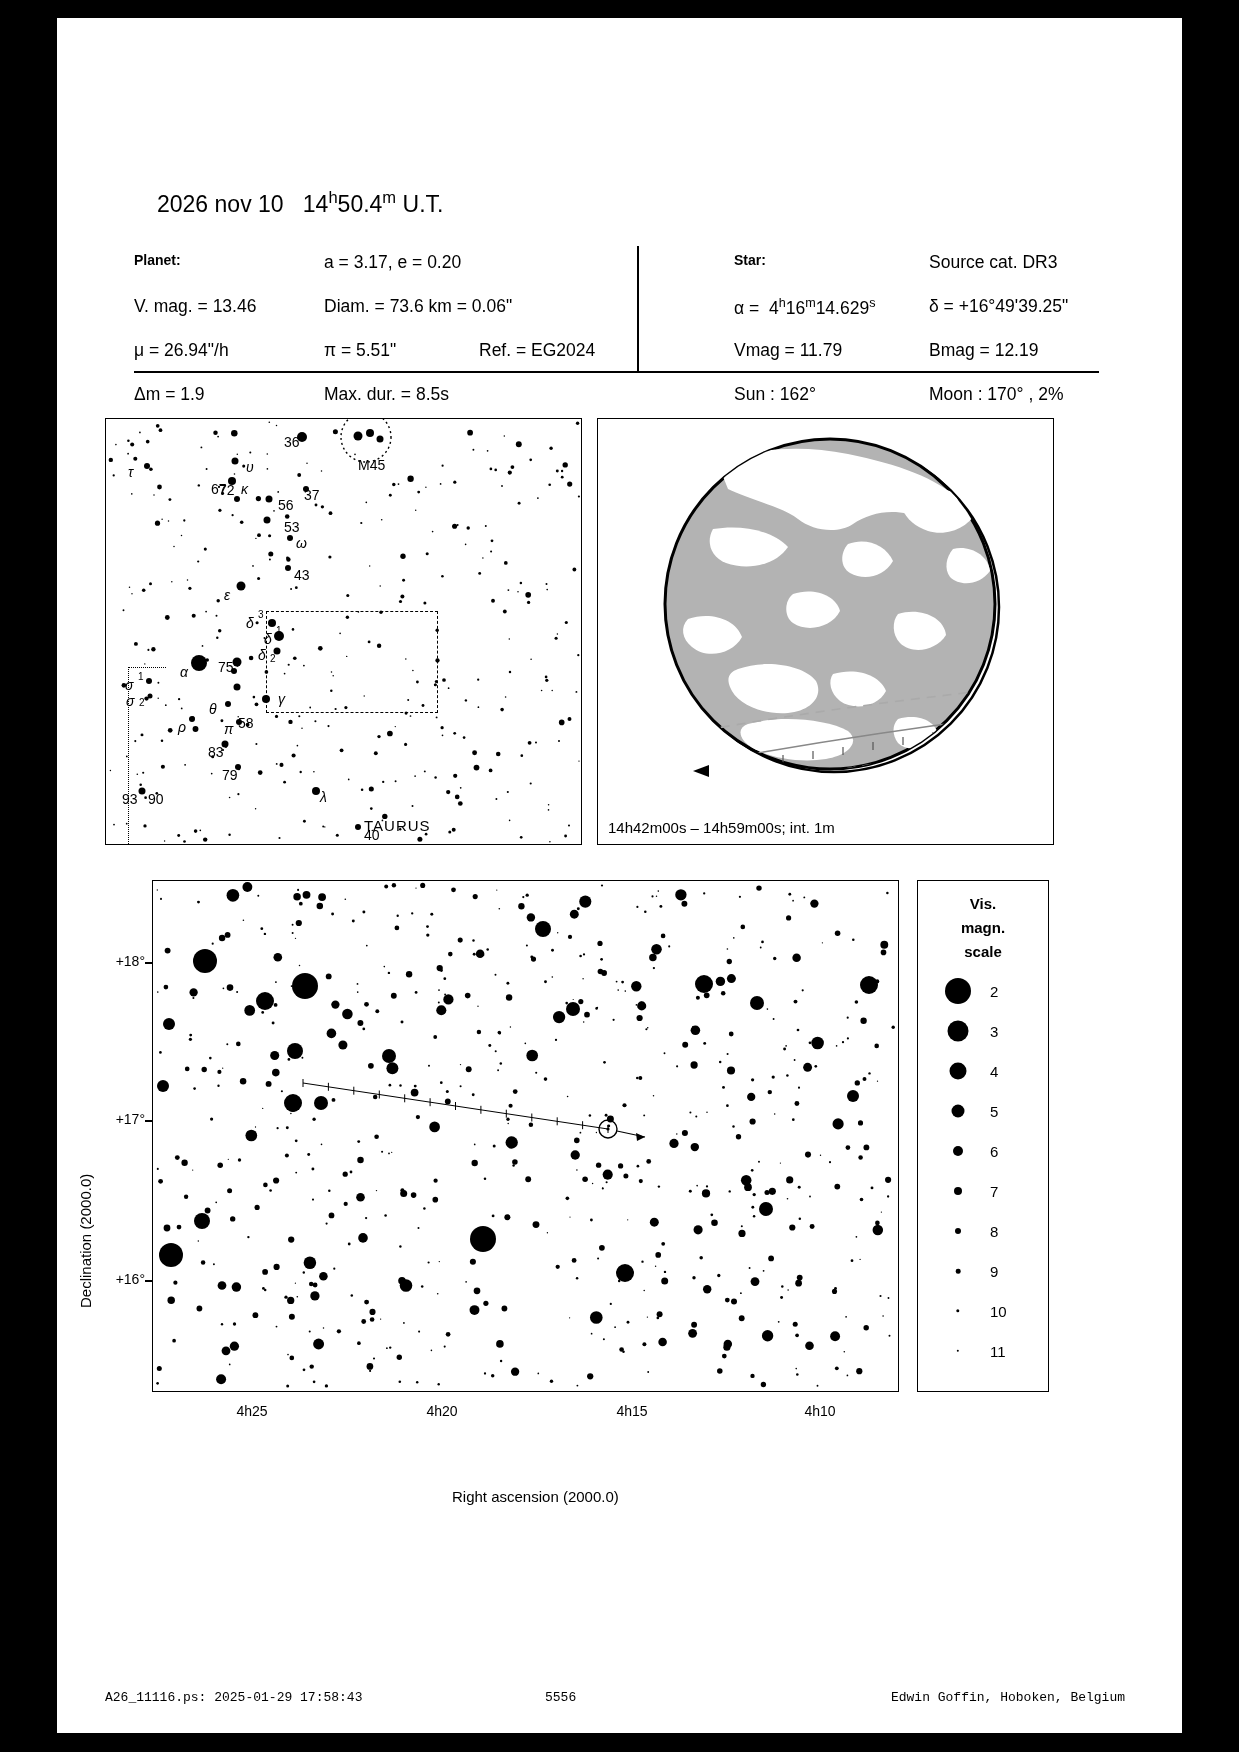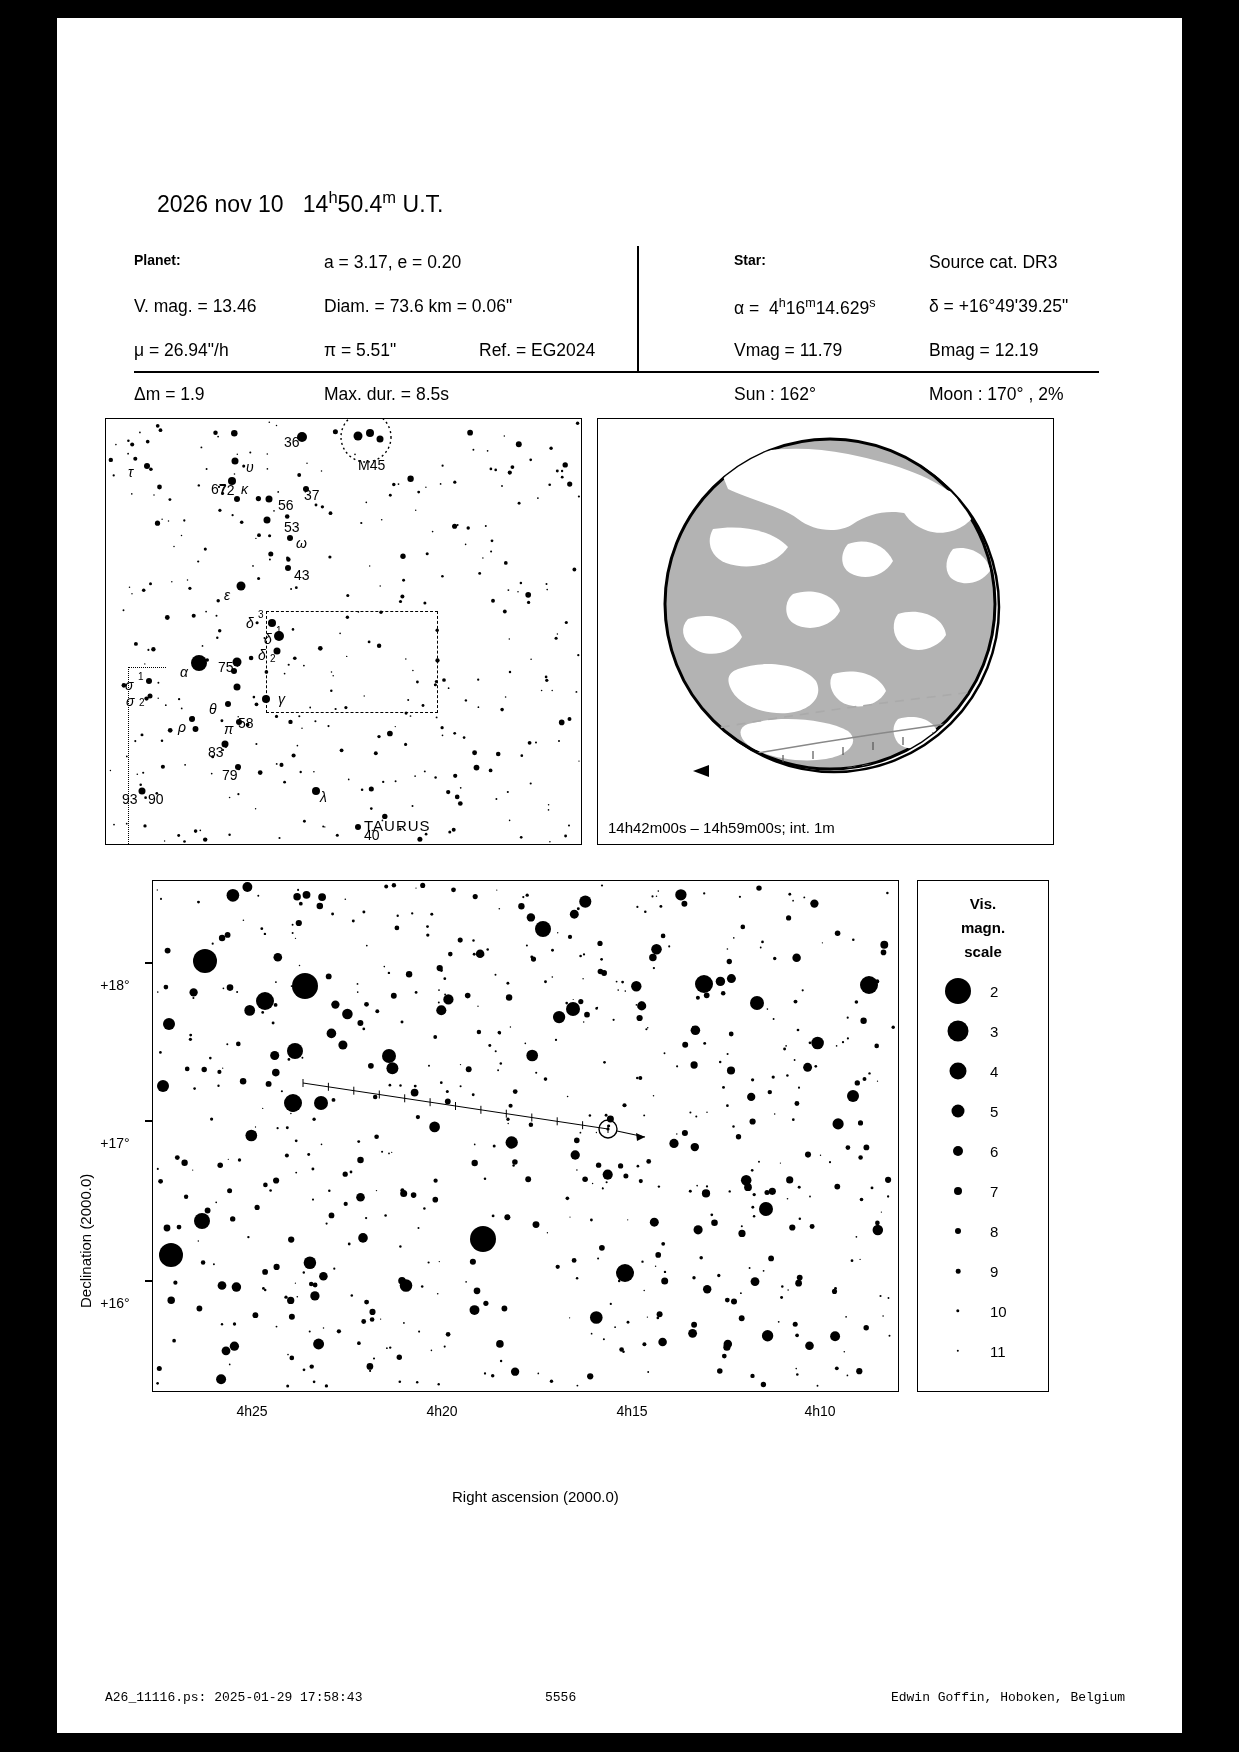--- a/index.html
+++ b/index.html
@@ -32,21 +32,21 @@
   .constname{position:absolute;font-size:15px;letter-spacing:1px;}
 
   
   .globebox{position:absolute;left:540px;top:400px;width:455px;height:425px;border:1.5px solid #000;background:#fff;overflow:hidden;}
   .globecap{position:absolute;left:10px;bottom:8px;font-size:15px;}
 
   
   .mainbox{position:absolute;left:95px;top:862px;width:745px;height:510px;border:1.5px solid #000;background:#fff;overflow:hidden;}
   .axis-y-title{position:absolute;left:20px;top:1040px;font-size:15px;transform:rotate(-90deg);transform-origin:left top;white-space:nowrap;}
   .axis-x-title{position:absolute;left:395px;top:1470px;font-size:15px;}
-  .ytick{position:absolute;font-size:14px;text-align:center;width:60px;margin-top:24px;}
+  .ytick{position:absolute;font-size:14px;text-align:right;width:60px;}
   .xtick{position:absolute;font-size:14px;text-align:center;width:70px;}
 
   
   .legend{position:absolute;left:860px;top:862px;width:130px;height:510px;border:1.5px solid #000;background:#fff;}
   .legend .lt{position:absolute;width:100%;text-align:center;font-weight:bold;font-size:15px;}
   .legdot{position:absolute;left:40px;border-radius:50%;background:#000;transform:translate(-50%,-50%);}
   .legnum{position:absolute;left:72px;font-size:15px;transform:translateY(-50%);}
 
   
   .footer{position:absolute;left:48px;top:1672px;width:1020px;font-family:"Liberation Mono",monospace;font-size:13px;color:#000;}

